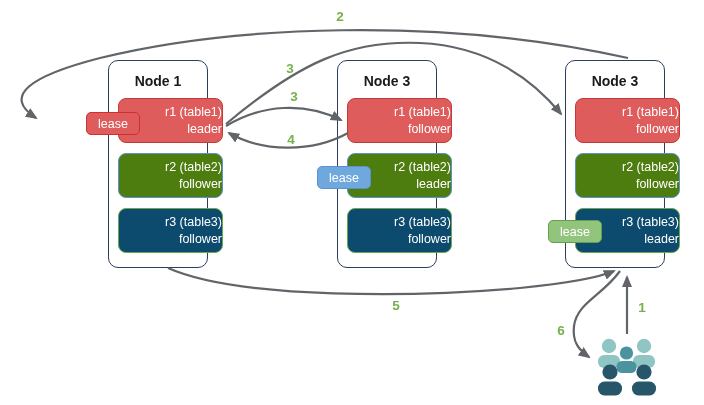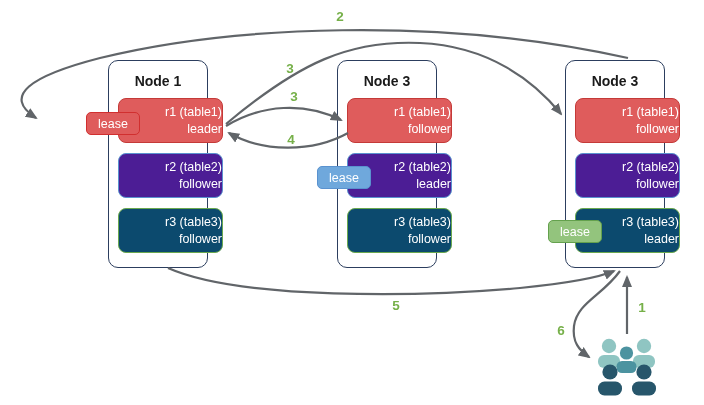--- a/index.html
+++ b/index.html
@@ -46,21 +46,21 @@
     display: flex;
     flex-direction: column;
     align-items: flex-end;
     justify-content: center;
     text-align: center;
   }
   .replica.r1 { top: 37px; }
   .replica.r2 { top: 92px; }
   .replica.r3 { top: 147px; }
   .red   { background: #df5c5c; border-color: #c43a38; }
-  .blue  { background: #4c1d95; border-color: #5a92cf; }
+  .blue  { background: #4d7c0f; border-color: #5a92cf; }
   .green { background: #0c4a6e; border-color: #6aa84f; }
   
   .lease {
     position: absolute;
     width: 54px;
     height: 23px;
     border-radius: 5px;
     color: #ffffff;
     font-size: 12.5px;
     display: flex;

